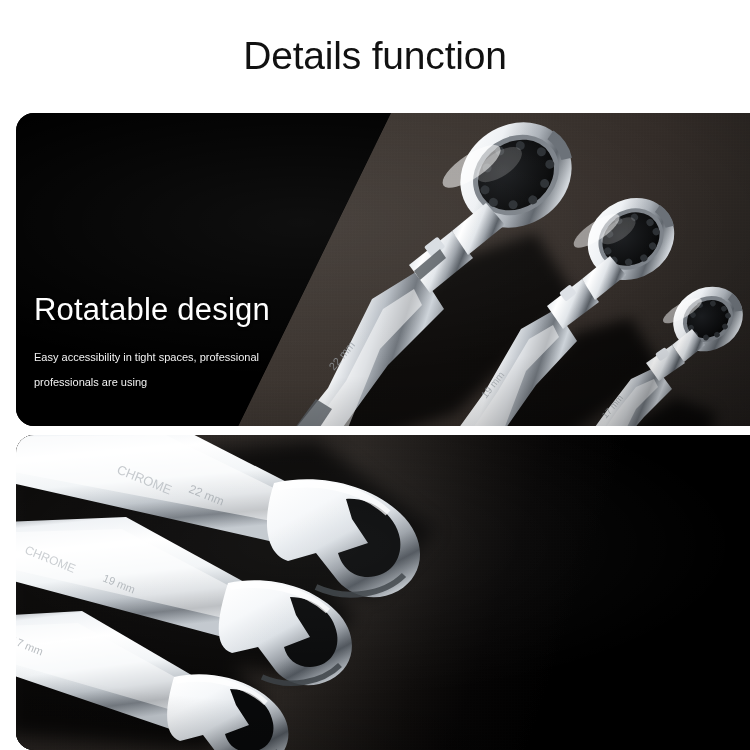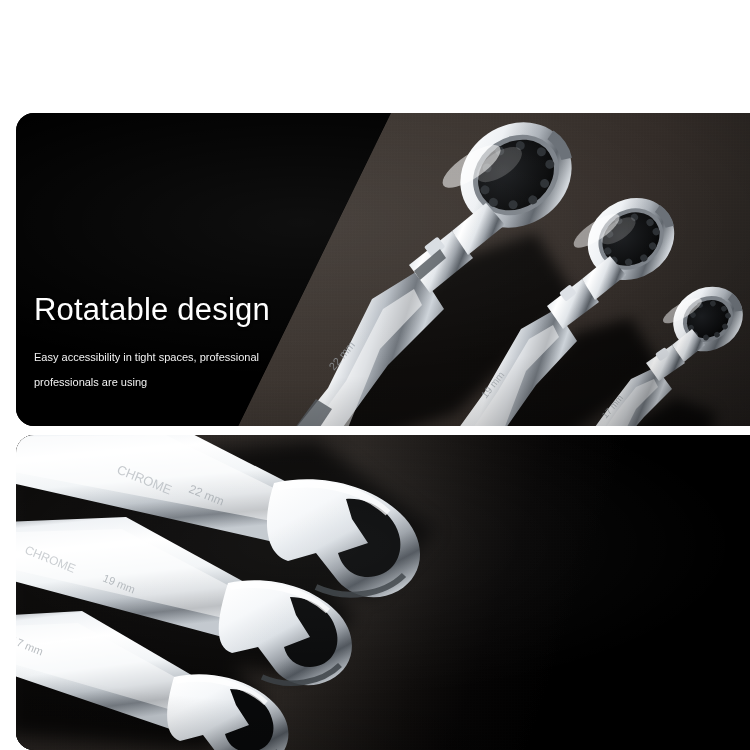--- a/index.html
+++ b/index.html
@@ -81,20 +81,23 @@
   .bot-list    { left:497px; top:556px; }
   .bot-list .li { color:#f2f2f2; font-size:15.6px; line-height:36px; text-shadow:0 1px 2px rgba(0,0,0,.85); white-space:nowrap; }
 
   svg { display:block; }
 </style>
 </head>
 <body>
 
 <div class="page">
 
+  <div class="header">
+    <div class="header-title">Details function</div>
+  </div>
 
   <div class="panel panel-top">
     <div class="bg-black"></div>
     <div class="surface surface-top"></div>
     <div class="texture"></div>
 
     <svg width="750" height="313" viewBox="0 0 750 313" style="position:absolute;left:0;top:0;">
       <defs>
         <linearGradient id="chromeA" x1="0" y1="0" x2="1" y2="0.35">
           <stop offset="0%" stop-color="#8e949b"></stop>

